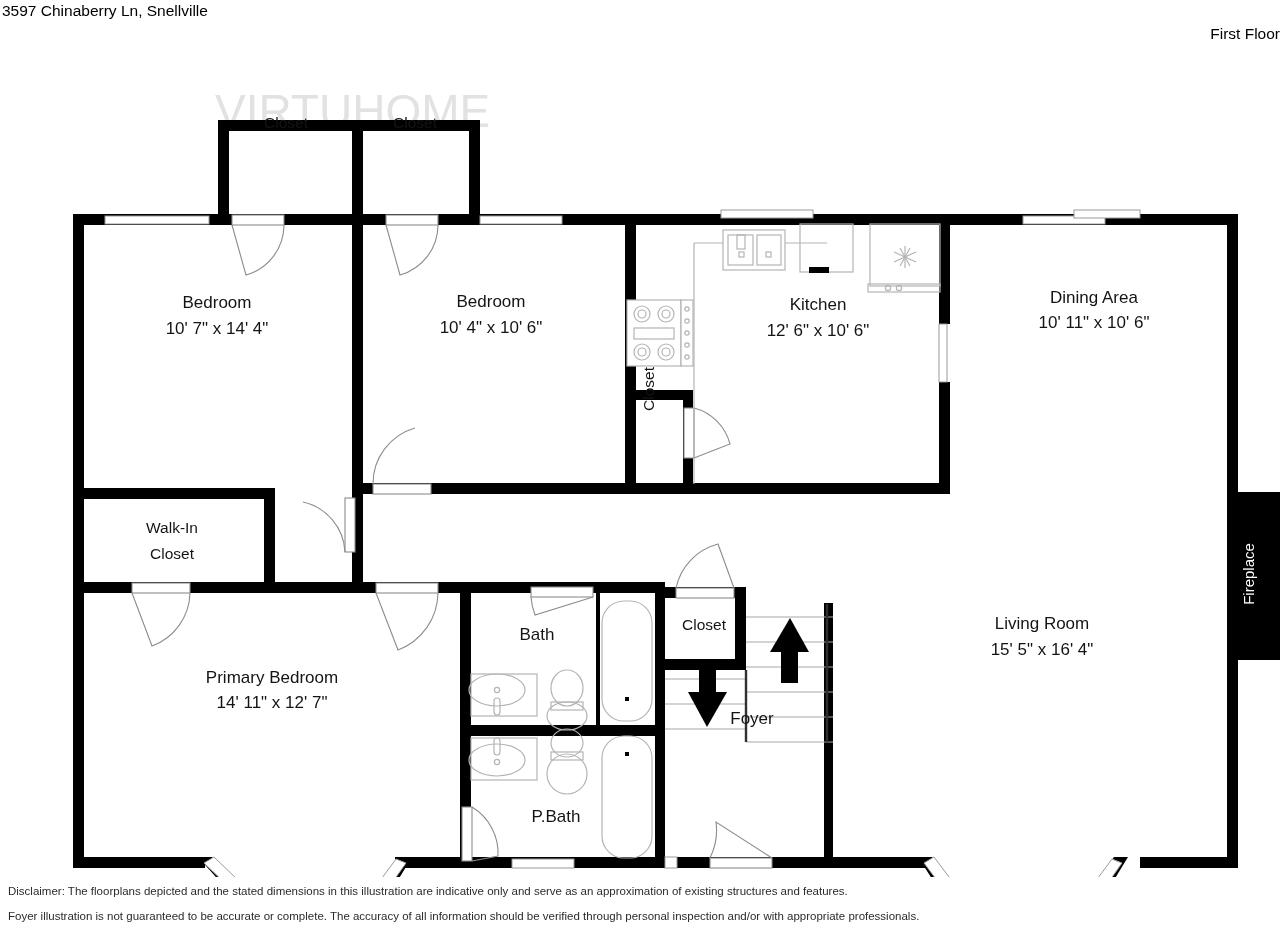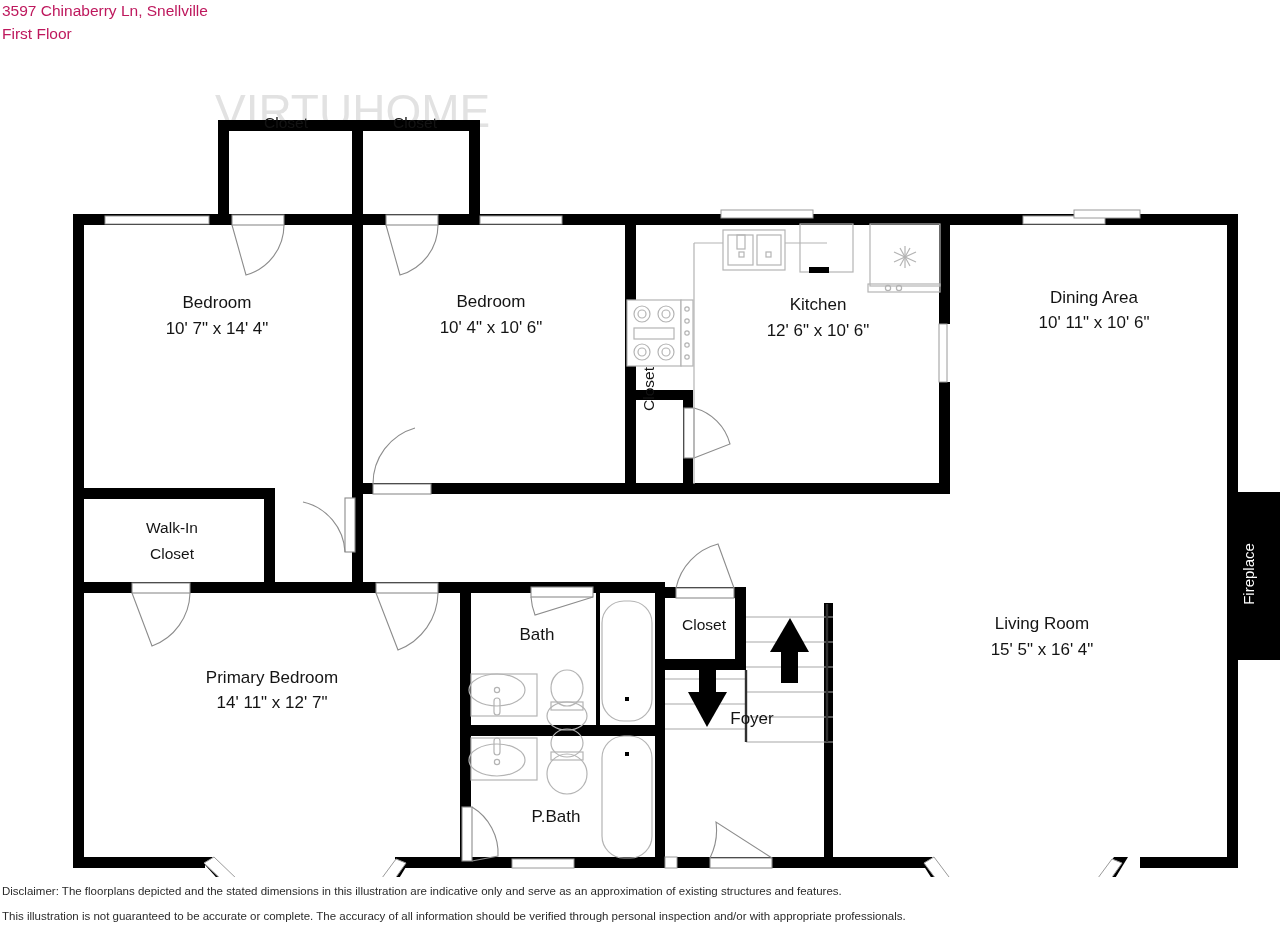--- a/index.html
+++ b/index.html
@@ -17,26 +17,26 @@
   }
   #header {
     position: absolute;
     left: 0px;
     top: 0px;
     width: 1280px;
   }
   .hdr-line {
     font-size: 15.5px;
     line-height: 20px;
-    color: #be185d;
+    color: #000000;
     padding-left: 2px;
     white-space: nowrap;
   }
   #hdr-address { padding-top: 1px; }
-  #hdr-floor { padding-top: 3px; }
+  #hdr-floor { padding-top: 3px; text-align: right; }
 
   #plan-wrap {
     position: absolute;
     left: 0;
     top: 52px;
     width: 1040px;
     height: 825px;
   }
   svg#plan { display: block; }
 
@@ -82,21 +82,21 @@
   #footer {
     position: absolute;
     left: 0px;
     top: 884px;
     width: 1280px;
   }
   .disc-line {
     font-size: 11.5px;
     line-height: 15px;
     color: #2b2b2b;
-    padding-left: 2px;
+    padding-left: 8px;
     white-space: nowrap;
   }
   #disc-2 { padding-top: 10px; }
 </style>
 </head>
 <body>
 
 <div id="header">
   <div class="hdr-line" id="hdr-address">3597 Chinaberry Ln, Snellville</div>
   <div class="hdr-line" id="hdr-floor">First Floor</div>
@@ -376,14 +376,14 @@
     <text class="room-label" x="752" y="668">Foyer</text>
 
     <text class="fireplace-label" x="1250" y="522" transform="rotate(-90 1250 522)">Fireplace</text>
   </g>
 
 </svg>
 </div>
 
 <div id="footer">
   <div class="disc-line" id="disc-1">Disclaimer: The floorplans depicted and the stated dimensions in this illustration are indicative only and serve as an approximation of existing structures and features.</div>
-  <div class="disc-line" id="disc-2">This illustration is not guaranteed to be accurate or complete. The accuracy of all information should be verified through personal inspection and/or with appropriate professionals.</div>
+  <div class="disc-line" id="disc-2">Foyer illustration is not guaranteed to be accurate or complete. The accuracy of all information should be verified through personal inspection and/or with appropriate professionals.</div>
 </div>
 
 </body></html>

